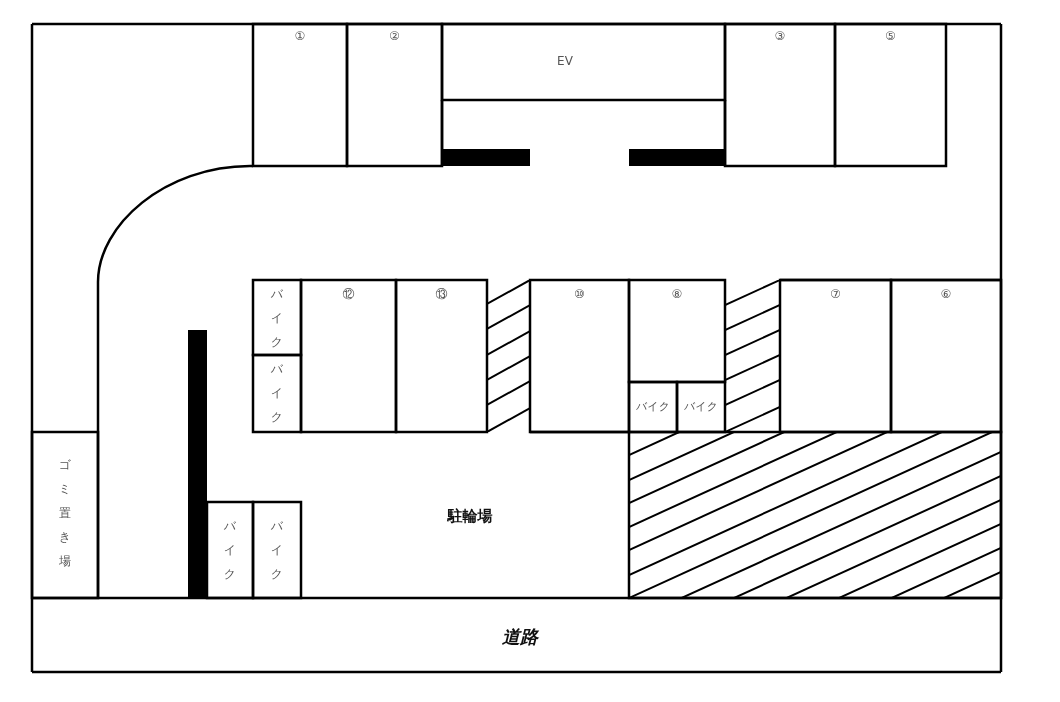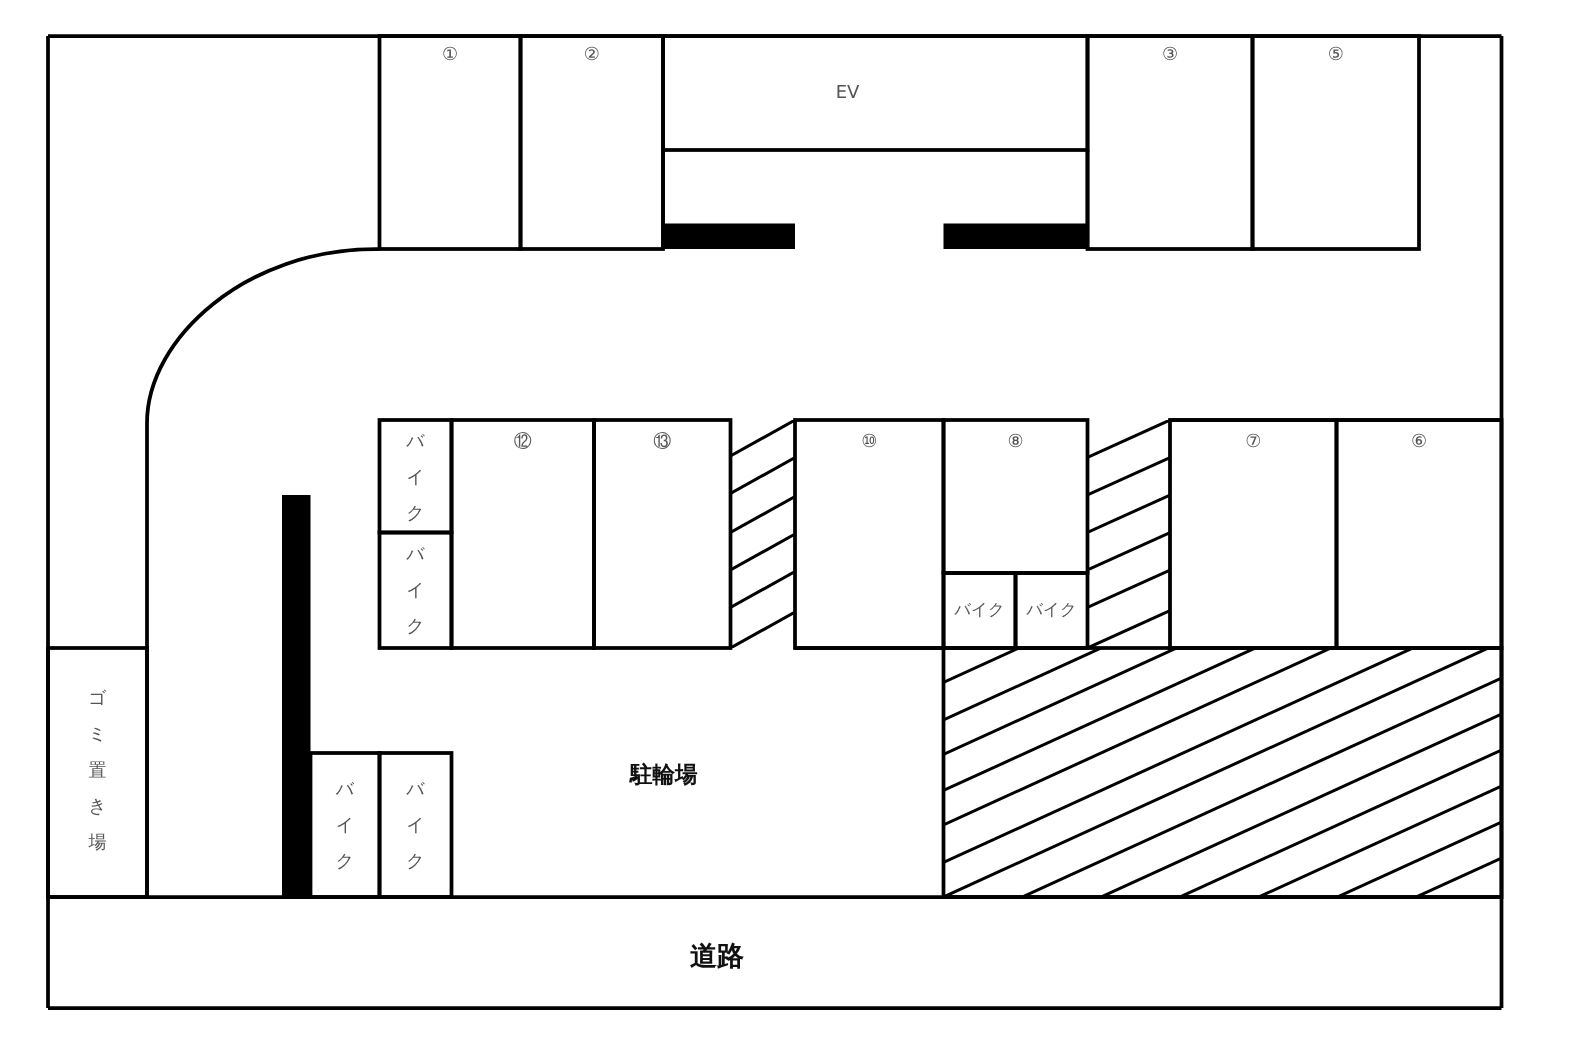--- a/index.html
+++ b/index.html
@@ -1,21 +1,21 @@
 <!DOCTYPE html>
 <html><head>
 <meta charset="utf-8">
 <style>
   html, body { margin:0; padding:0; background:#ffffff; }
   body { width:1060px; height:702px; position:relative; overflow:hidden; font-family:"DejaVu Sans", sans-serif; }
   #plan { position:absolute; left:0; top:0; }
   .lbl { position:absolute; color:#555; font-size:12px; text-align:center; line-height:1; font-family:"DejaVu Sans", sans-serif; }
   .vlbl { position:absolute; color:#555; font-size:12px; text-align:center; font-family:"DejaVu Sans", sans-serif; display:flex; flex-direction:column; align-items:center; }
   .vlbl span { display:block; height:24px; line-height:24px; }
-  .big { position:absolute; color:#111; font-weight:bold; text-align:left; font-family:"DejaVu Sans", sans-serif; }
+  .big { position:absolute; color:#111; font-weight:bold; text-align:center; font-family:"DejaVu Sans", sans-serif; }
 </style>
 </head>
 <body>
 
 <svg id="plan" width="1060" height="702" viewBox="0 0 1060 702">
   <defs>
     <clipPath id="clipBig">
         <rect x="629" y="432" width="372" height="166"></rect>
       </clipPath>
     <clipPath id="clipH1">
@@ -141,13 +141,13 @@
 
 <div class="vlbl" style="left:32px;top:453px;width:66px;">
   <span>ゴ</span>
     <span>ミ</span>
     <span>置</span>
     <span>き</span>
     <span>場</span>
 </div>
 
 <div class="big" style="left:420px;top:507px;width:100px;font-size:15px;">駐輪場</div>
-<div class="big" style="left:460px;top:625px;width:120px;font-size:18px;">道路</div>
+<div class="big" style="left:460px;top:625px;width:120px;font-size:18px;font-style:italic;">道路</div>
 
 </body></html>

